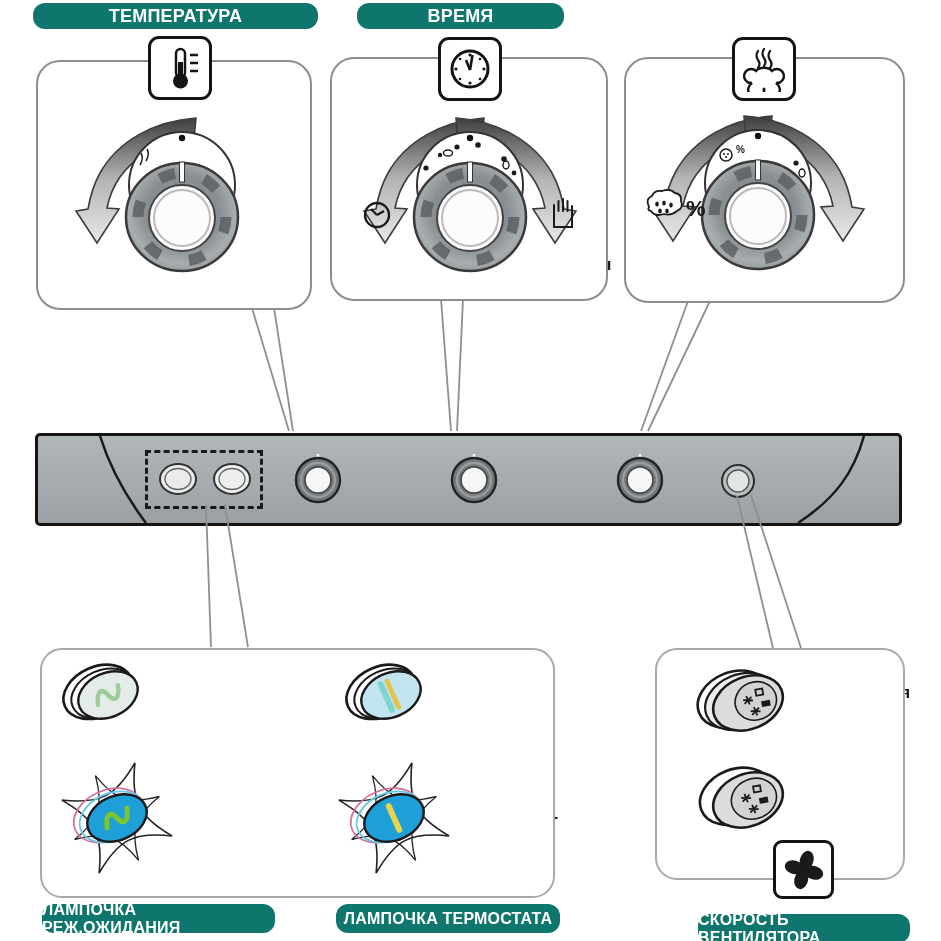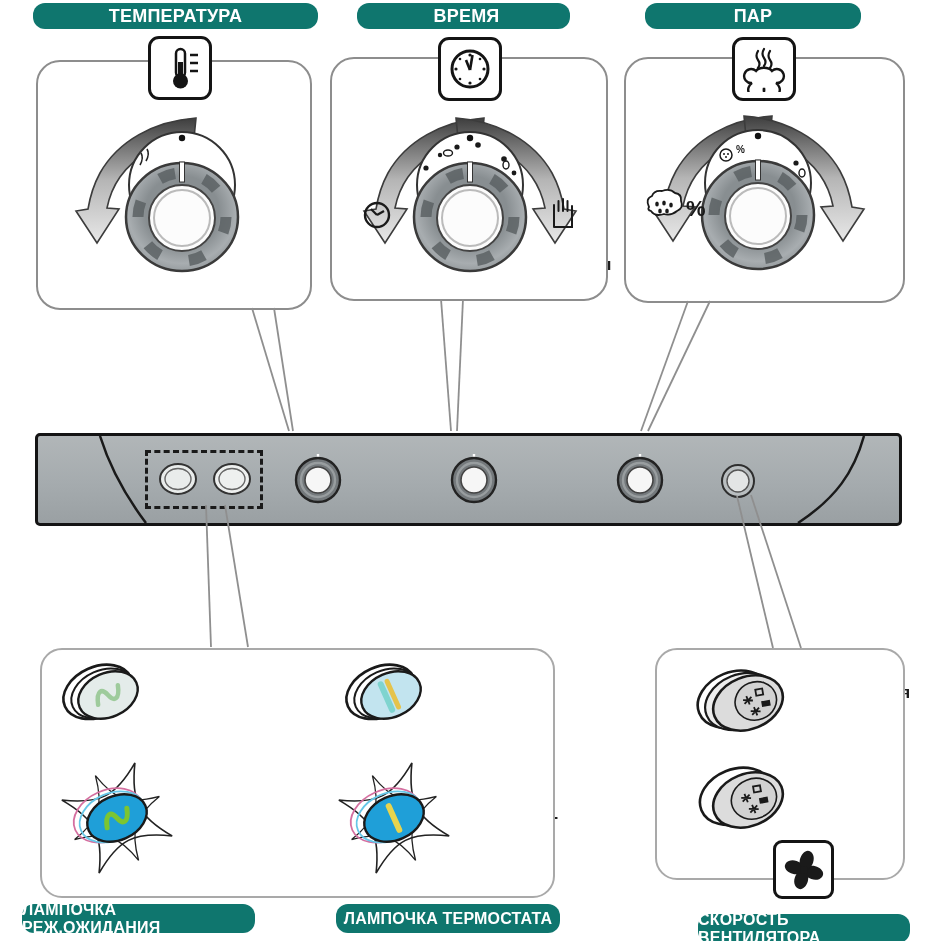--- a/index.html
+++ b/index.html
@@ -54,22 +54,21 @@
         <circle cx="0" cy="1" r="33" fill="#fcfcfc" stroke="#444" stroke-width="2"></circle>
         <circle cx="0" cy="1" r="28" fill="none" stroke="#bbb" stroke-width="2"></circle>
       </g>
       <g id="star4">
         <path d="M 0,-58 C 8,-20 20,-8 58,0 C 20,8 8,20 0,58 C -8,20 -20,8 -58,0 C -20,-8 -8,-20 0,-58 Z" fill="none" stroke="#222" stroke-width="1.6"></path>
       </g>
     </defs>
   </svg>
 
   <div class="hdr" style="left:33px;top:3px;width:285px;">ТЕМПЕРАТУРА</div>
-  <div class="hdr" style="left:357px;top:3px;width:207px;padding-left:6px;">ВРЕМЯ</div>
-  <div class="hdr" style="left:645px;top:3px;width:216px;">ПАР</div>
+  <div class="hdr" style="left:357px;top:3px;width:207px;">ВРЕМЯ</div>
 
   <div class="box" style="left:36px;top:60px;width:272px;height:246px;"></div>
   <div class="iconsq" style="left:148px;top:36px;">
     <svg width="46" height="46" viewBox="-23 -23 46 46">
       <line x1="10" y1="-13" x2="18" y2="-13" stroke="#141414" stroke-width="2.5"></line>
       <line x1="10" y1="-5" x2="18" y2="-5" stroke="#141414" stroke-width="2.5"></line>
       <line x1="10" y1="3" x2="18" y2="3" stroke="#141414" stroke-width="2.5"></line>
       <rect x="-4" y="-19" width="9" height="28" rx="4.5" fill="#fff" stroke="#141414" stroke-width="2.5"></rect>
       <rect x="-2" y="-6" width="5" height="15" fill="#141414"></rect>
       <circle cx="0.5" cy="13" r="7.5" fill="#141414"></circle>
@@ -355,17 +354,17 @@
       <g fill="#1a1a1a">
         <path d="M 0,0 C 2,-9 14,-9 18,-5 C 22,-1 18,6 10,6 C 5,6 1,4 0,0 Z" transform="rotate(20)"></path>
         <path d="M 0,0 C 2,-9 14,-9 18,-5 C 22,-1 18,6 10,6 C 5,6 1,4 0,0 Z" transform="rotate(110)"></path>
         <path d="M 0,0 C 2,-9 14,-9 18,-5 C 22,-1 18,6 10,6 C 5,6 1,4 0,0 Z" transform="rotate(200)"></path>
         <path d="M 0,0 C 2,-9 14,-9 18,-5 C 22,-1 18,6 10,6 C 5,6 1,4 0,0 Z" transform="rotate(290)"></path>
         <circle r="4"></circle>
       </g>
     </svg>
   </div>
 
-  <div class="lbl" style="left:22px;top:904px;width:233px;">ЛАМПОЧКА РЕЖ.ОЖИДАНИЯ</div>
+  <div class="lbl" style="left:42px;top:904px;width:233px;">ЛАМПОЧКА РЕЖ.ОЖИДАНИЯ</div>
   <div class="lbl" style="left:336px;top:904px;width:224px;">ЛАМПОЧКА ТЕРМОСТАТА</div>
   <div class="lbl" style="left:698px;top:914px;width:212px;">СКОРОСТЬ ВЕНТИЛЯТОРА</div>
 
 </div>
 
 </body></html>

